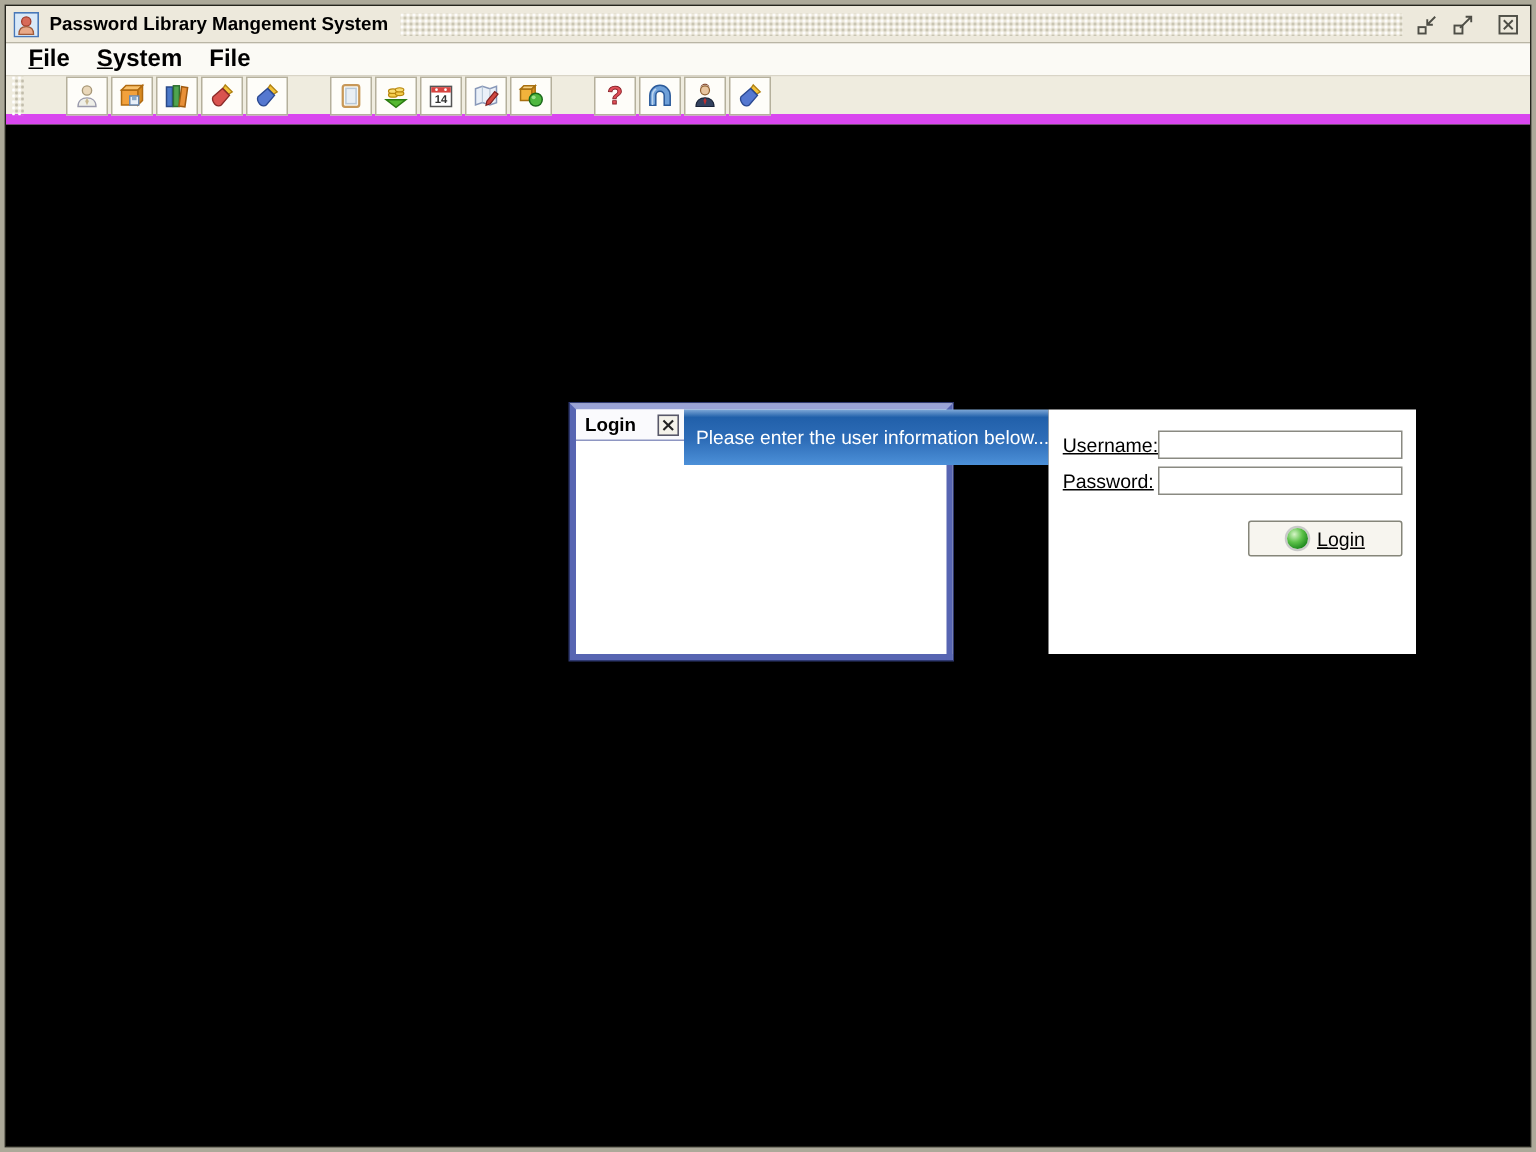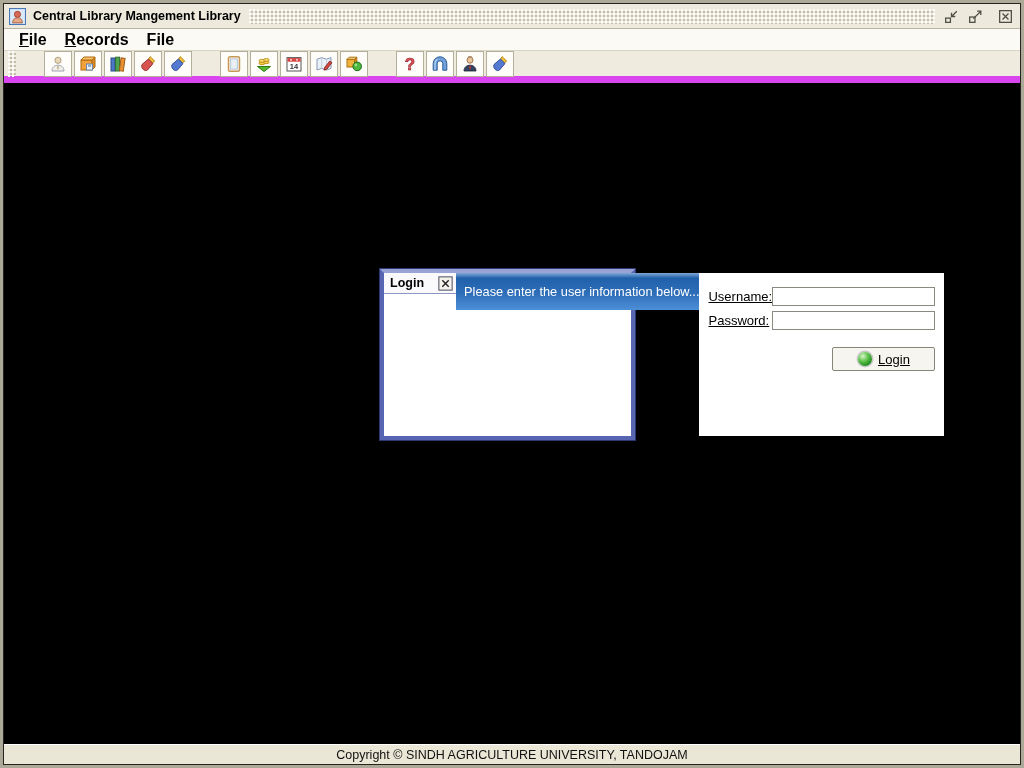--- a/index.html
+++ b/index.html
@@ -90,21 +90,21 @@
 
 <div class="window">
   <div class="frame-inner">
 
     <div class="titlebar">
       <svg class="app-icon" viewBox="0 0 16 16">
         <rect x="0.5" y="0.5" width="15" height="15" fill="#D9E9F8" stroke="#4878B8"></rect>
         <circle cx="8" cy="6" r="2.9" fill="#D86A58" stroke="#A03A28" stroke-width="0.8"></circle>
         <path d="M3.4 14c0-3.2 2-4.8 4.6-4.8s4.6 1.6 4.6 4.8z" fill="#E8A988" stroke="#A05A38" stroke-width="0.8"></path>
       </svg>
-      <span class="title">Central Library Mangement Library</span>
+      <span class="title">Password Library Mangement System</span>
       <div class="bumps"></div>
       <div class="winctl">
         <div class="wbtn">
           <svg viewBox="0 0 16 16">
             <rect x="2.5" y="9.5" width="4.5" height="4" fill="none" stroke="#4E4E46" stroke-width="1.2"></rect>
             <path d="M13 3 L8 8 M8 4.5 V8 H11.5" fill="none" stroke="#4E4E46" stroke-width="1.2"></path>
           </svg>
         </div>
         <div class="wbtn">
           <svg viewBox="0 0 16 16">
@@ -116,21 +116,21 @@
           <svg viewBox="0 0 16 16">
             <rect x="2.5" y="2.5" width="11" height="11" fill="none" stroke="#4E4E46" stroke-width="1.2"></rect>
             <path d="M5.2 5.2 L10.8 10.8 M10.8 5.2 L5.2 10.8" stroke="#4E4E46" stroke-width="1.2"></path>
           </svg>
         </div>
       </div>
     </div>
 
     <div class="menubar">
       <span class="menu-item"><span class="mn">File</span></span>
-      <span class="menu-item"><span class="mn">Records</span></span>
+      <span class="menu-item"><span class="mn">System</span></span>
       <span class="menu-item"><span>File</span></span>
     </div>
 
     <div class="toolbar">
       <div class="grip"></div>
 
       <div class="tgroup">
         <div class="tbtn">
           <svg viewBox="0 0 20 20">
             <circle cx="10" cy="6.3" r="3.1" fill="#EAD8BA" stroke="#A89878" stroke-width="0.9"></circle>
@@ -267,18 +267,15 @@
             <div class="login-btn">
               <span class="orb"></span>
               <span class="mn">Login</span>
             </div>
           </div>
         </div>
       </div>
 
     </div>
 
-    <div class="statusbar">
-      <span>Copyright © SINDH AGRICULTURE UNIVERSITY, TANDOJAM</span>
-    </div>
 
   </div>
 </div>
 
 </body></html>

